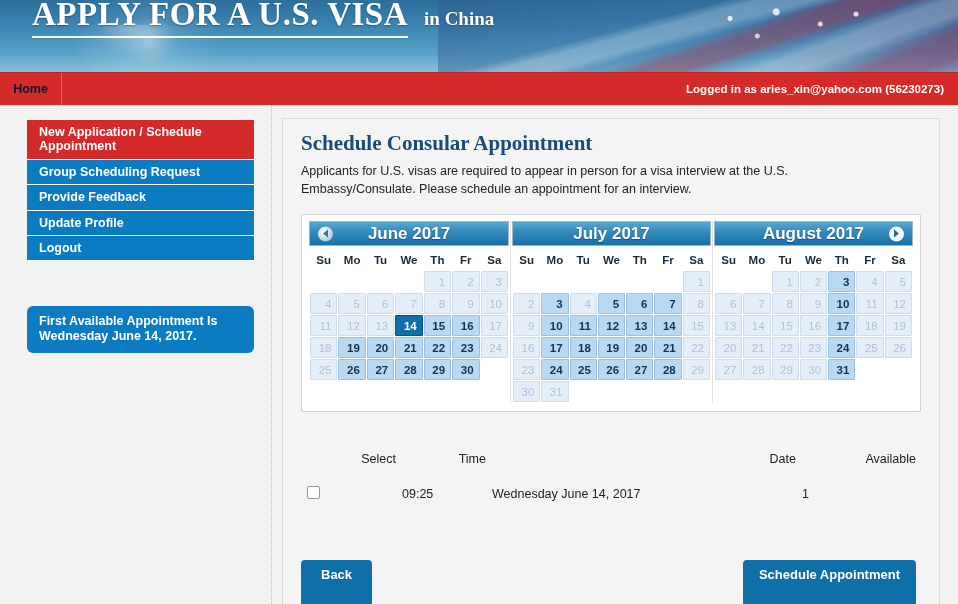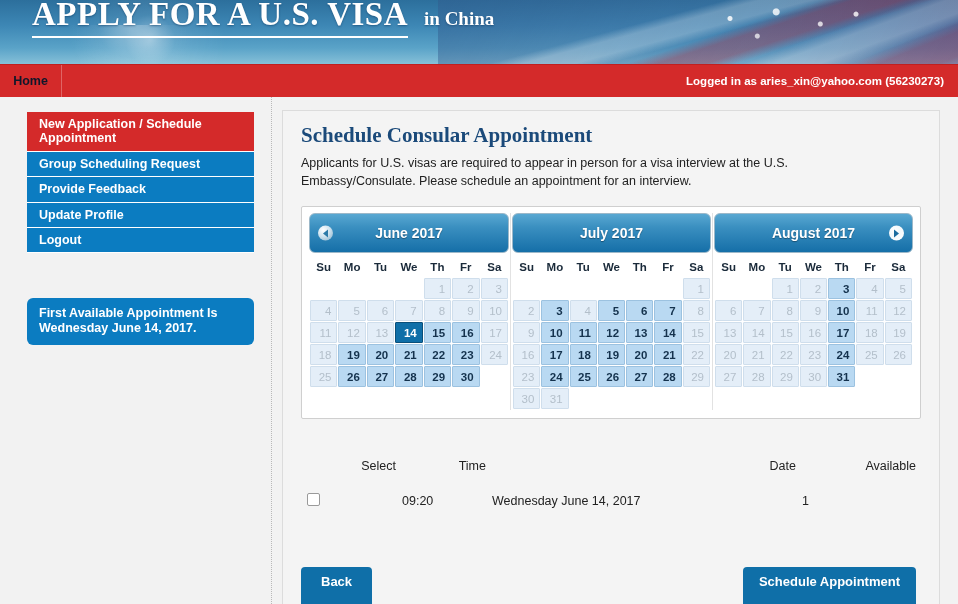--- a/index.html
+++ b/index.html
@@ -7,21 +7,21 @@
     margin: 0; padding: 0;
     width: 958px; height: 604px;
     background: #f2f2f2;
     font-family: "Liberation Sans", sans-serif;
     overflow: hidden;
   }
 
   
   .header {
     position: relative;
-    height: 64px;
+    height: 72px;
     overflow: hidden;
     background: linear-gradient(180deg, #2c6f9c 0%, #3d87b5 40%, #5aa3c8 75%, #86c0d8 100%);
     padding-left: 23px;
   }
   .fireworks {
     position: absolute; left: 30px; top: -30px;
     width: 240px; height: 140px;
     background:
       radial-gradient(circle at 50% 50%, rgba(255,255,255,0.55) 0%, rgba(255,255,255,0.12) 18%, rgba(255,255,255,0) 55%);
     opacity: .75;
@@ -159,26 +159,26 @@
     padding: 6px 6px 8px 6px;
     display: flex;
     width: 620px;
   }
   .cal {
     width: 202px;
     padding: 0 1px;
   }
   .cal + .cal { border-left: 1px solid #e2e2e2; }
   .cal-head {
-    height: 40px;
+    height: 25px;
     background: linear-gradient(180deg, #59a8d2 0%, #3a8fc0 35%, #156fa8 100%);
     border: 1px solid #9cb8c9;
-    border-radius: 6px;
+    border-radius: 0;
     color: #ffffff;
-    font-size: 14px; font-weight: bold;
+    font-size: 17px; font-weight: bold;
     display: flex; align-items: center; justify-content: center;
     position: relative;
     text-shadow: 0 1px 1px rgba(0,0,0,.35);
   }
   .nav-arrow {
     position: absolute; top: 50%; transform: translateY(-50%);
     width: 15px; height: 15px; border-radius: 50%;
     background: radial-gradient(circle at 35% 30%, #ffffff 0%, #cfe3ef 45%, #86b0c9 100%);
     display: flex; align-items: center; justify-content: center;
     cursor: pointer;
@@ -536,21 +536,21 @@
           <tr>
             <th class="col-select">Select</th>
             <th class="col-time">Time</th>
             <th class="col-date">Date</th>
             <th>Available</th>
           </tr>
         </thead>
         <tbody id="slot-rows">
             <tr>
               <td><span class="cb"></span></td>
-              <td>09:20</td>
+              <td>09:25</td>
               <td>Wednesday June 14, 2017</td>
               <td>1</td>
             </tr>
           </tbody>
       </table>
 
       <div class="btn-row">
         <button class="btn btn-back">Back</button>
         <button class="btn">Schedule Appointment</button>
       </div>

